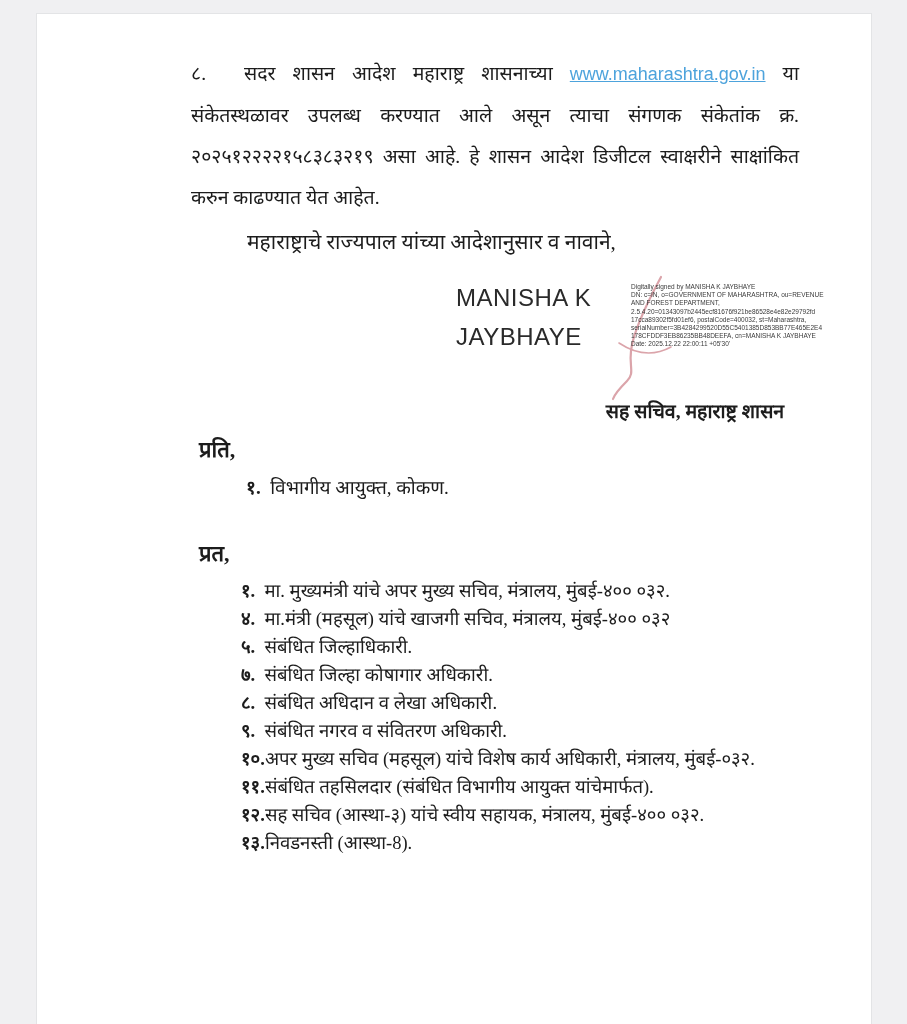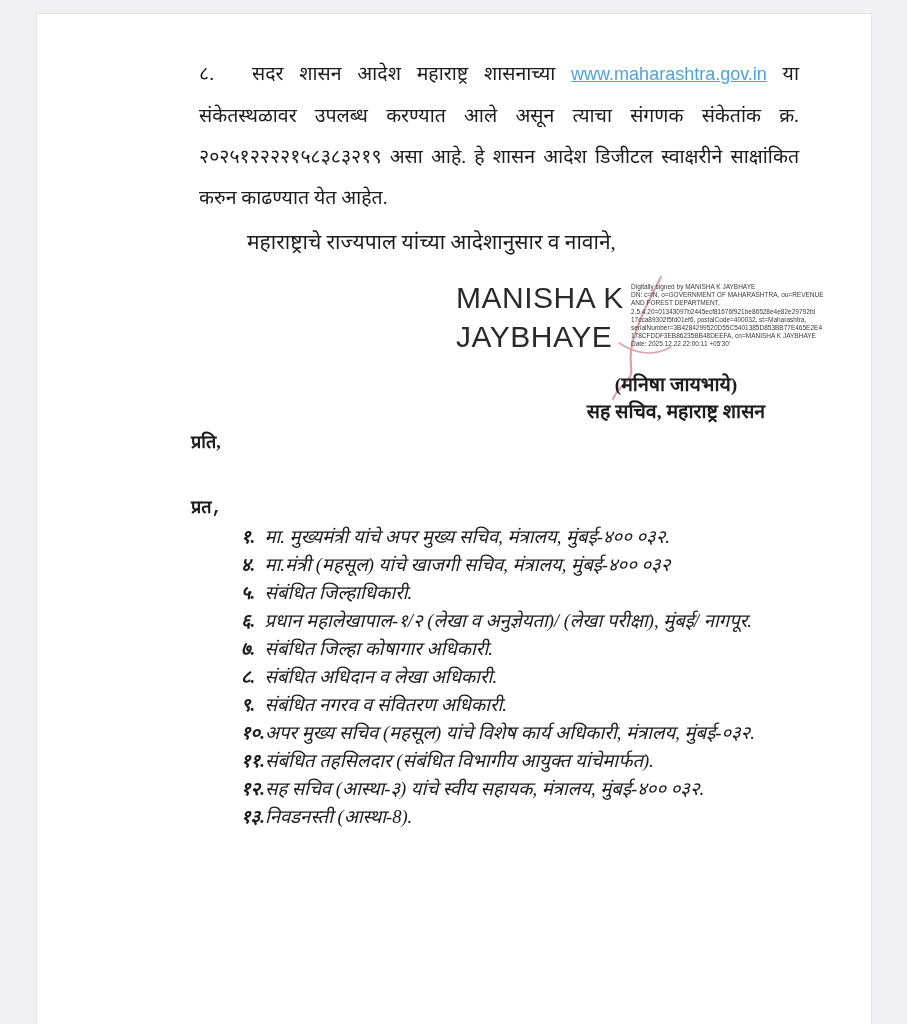--- a/index.html
+++ b/index.html
@@ -27,21 +27,20 @@
   }
   .para{
     margin:0;
     font-size:19.5px;
     line-height:49px;
     text-align:justify;
   }
   .para2{
     margin-top:12px;
     line-height:41px;
-    margin-left:8px;
   }
   .clause-num{margin-right:38px;}
   a.doc-link{
     color:var(--link);
     text-decoration:underline;
     font-family:"Liberation Sans", sans-serif;
     font-size:18px;
     cursor:pointer;
   }
   .order-line{
@@ -52,21 +51,21 @@
   }
   .sig-area{
     position:relative;
     height:152px;
     margin-top:18px;
   }
   .sig-name{
     position:absolute;
     left:265px;top:3px;
     font-family:"Liberation Sans", sans-serif;
-    font-size:30px;
+    font-size:24px;
     line-height:39px;
     letter-spacing:.5px;
     color:#2a2a2a;
     white-space:nowrap;
   }
   .flourish{
     position:absolute;
     left:418px;top:-2px;
     width:66px;height:130px;
   }
@@ -84,46 +83,45 @@
     position:absolute;
     left:335px;top:97px;
     width:300px;
     text-align:center;
     font-size:19.5px;
     font-weight:bold;
     line-height:26px;
   }
   .sig-designation{
     position:absolute;
-    left:335px;top:124px;
+    left:354px;top:124px;
     width:300px;
     text-align:center;
     font-size:19.5px;
     font-weight:bold;
     line-height:26px;
   }
   .list-label{
-    margin:0;
-    font-size:18px;
+    margin:8px;
+    font-size:22px;
     font-weight:bold;
     line-height:30px;
   }
-  .prat-label{margin-top:36px;font-family:Liberation Mono, monospace;}
+  .prat-label{margin-top:36px;}
   .addr-item{
     padding-left:55px;
     font-size:19px;
     line-height:30px;
     white-space:pre-wrap;
   }
   .copy-item{
     padding-left:50px;
     font-size:18.5px;
     line-height:28px;
     white-space:pre-wrap;
-    font-style:italic;
   }
   .num{font-weight:bold;}
 </style>
 </head>
 <body>
 
 <div class="page">
 
 
   <p class="para para2"><span class="clause-num">८.</span><span>सदर शासन आदेश महाराष्ट्र शासनाच्या </span><a class="doc-link">www.maharashtra.gov.in</a><span> या संकेतस्थळावर उपलब्ध करण्यात आले असून त्याचा संगणक संकेतांक क्र. २०२५१२२२२१५८३८३२१९ असा आहे. हे शासन आदेश डिजीटल स्वाक्षरीने साक्षांकित करुन काढण्यात येत आहेत.</span></p>
@@ -139,33 +137,32 @@
     </svg>
 
     <div class="sig-details">Digitally signed by MANISHA K JAYBHAYE
 DN: c=IN, o=GOVERNMENT OF MAHARASHTRA, ou=REVENUE
 AND FOREST DEPARTMENT,
 2.5.4.20=01343097b2445ecf81676f921be86528e4e82e29792fd
 17cca89302f5fd01ef6, postalCode=400032, st=Maharashtra,
 serialNumber=3B4284299520D55C5401385D853BB77E465E2E4
 178CFDDF3EB86235BB48DEEFA, cn=MANISHA K JAYBHAYE
 Date: 2025.12.22 22:00:11 +05'30'</div>
-    <div class="sig-marathi">(मनिषा जायभाये)</div>
     <div class="sig-designation">सह सचिव, महाराष्ट्र शासन</div>
   </div>
 
   <p class="list-label">प्रति,</p>
+  <div class="addr-item"><span class="num">१.</span><span>  विभागीय आयुक्त, कोकण.</span></div>
 
   <p class="list-label prat-label">प्रत,</p>
 
   <div>
     <div class="copy-item"><span class="num">१.</span><span>  मा. मुख्यमंत्री यांचे अपर मुख्य सचिव, मंत्रालय, मुंबई-४०० ०३२.</span></div>
     <div class="copy-item"><span class="num">४.</span><span>  मा.मंत्री (महसूल) यांचे खाजगी सचिव, मंत्रालय, मुंबई-४०० ०३२</span></div>
     <div class="copy-item"><span class="num">५.</span><span>  संबंधित जिल्हाधिकारी.</span></div>
-    <div class="copy-item"><span class="num">६.</span><span>  प्रधान महालेखापाल-१/२ (लेखा व अनुज्ञेयता)/ (लेखा परीक्षा), मुंबई/ नागपूर.</span></div>
     <div class="copy-item"><span class="num">७.</span><span>  संबंधित जिल्हा कोषागार अधिकारी.</span></div>
     <div class="copy-item"><span class="num">८.</span><span>  संबंधित अधिदान व लेखा अधिकारी.</span></div>
     <div class="copy-item"><span class="num">९.</span><span>  संबंधित नगरव व संवितरण अधिकारी.</span></div>
     <div class="copy-item"><span class="num">१०.</span><span>अपर मुख्य सचिव (महसूल) यांचे विशेष कार्य अधिकारी, मंत्रालय, मुंबई-०३२.</span></div>
     <div class="copy-item"><span class="num">११.</span><span>संबंधित तहसिलदार (संबंधित विभागीय आयुक्त यांचेमार्फत).</span></div>
     <div class="copy-item"><span class="num">१२.</span><span>सह सचिव (आस्था-३) यांचे स्वीय सहायक, मंत्रालय, मुंबई-४०० ०३२.</span></div>
     <div class="copy-item"><span class="num">१३.</span><span>निवडनस्ती (आस्था-8).</span></div>
   </div>
 
 </div>

